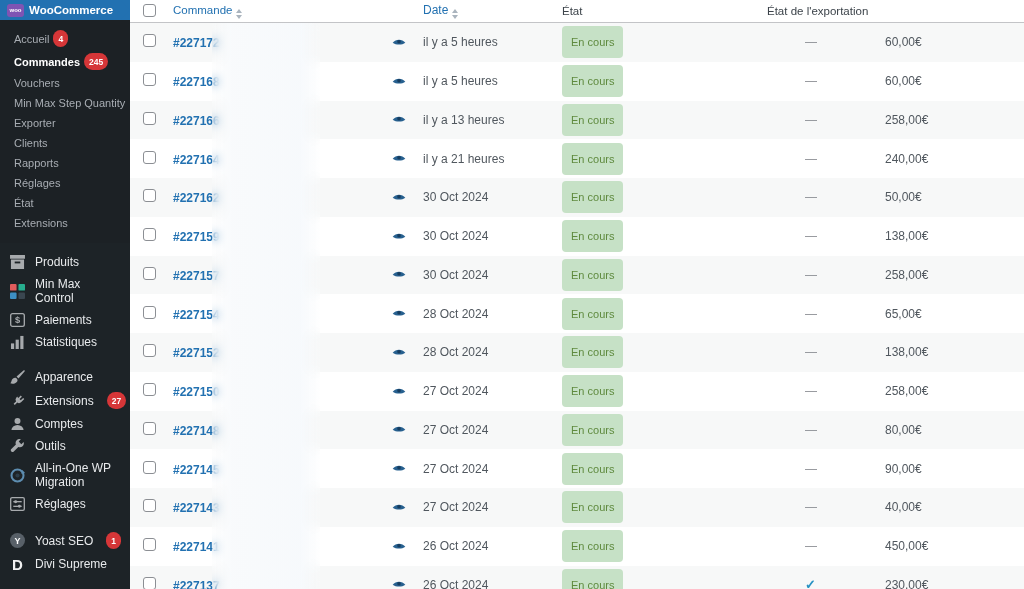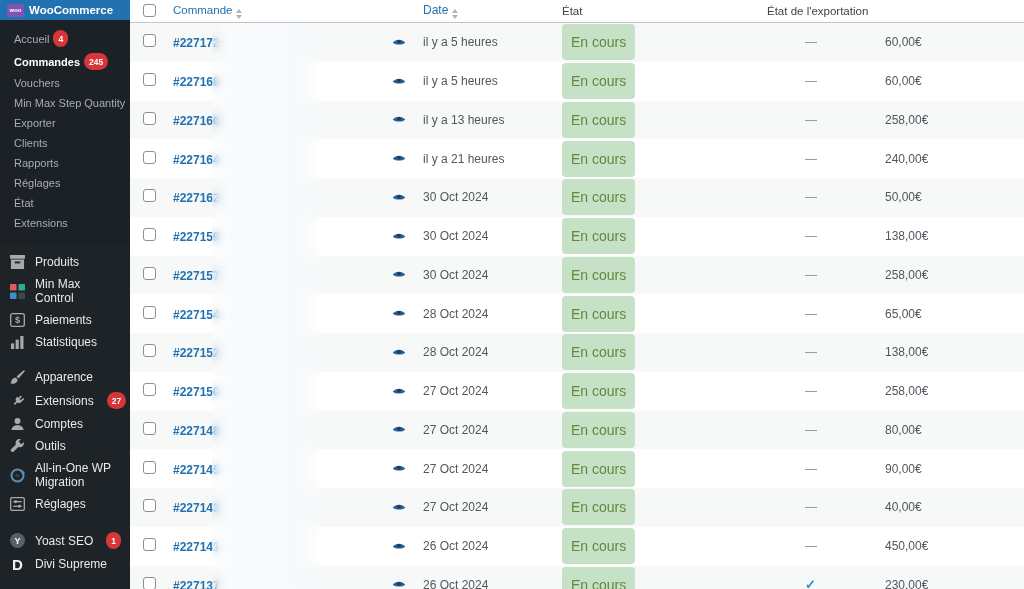--- a/index.html
+++ b/index.html
@@ -64,21 +64,21 @@
   .row:nth-child(odd) { background:#f7f8f8; }
   .c-check { padding-left:13px; }
   .checkbox { display:inline-block; width:13px; height:13px; background:#fff;
               border:1px solid #8c8f94; border-radius:3px; cursor:pointer; }
   .order-link { color:#2271b1; font-size:12px; font-weight:bold;
                 text-decoration:none; cursor:pointer; }
   .c-eye { display:flex; justify-content:center; cursor:pointer; }
   .c-date { font-size:12px; color:#50575e; padding-left:8px; }
   .c-status { padding-left:2px; }
   .badge-status { display:inline-block; background:#c6e1c6; color:#5f8a3e;
-                  font-size:14px; padding:10px 9px; border-radius:4px; }
+                  font-size:11px; padding:10px 9px; border-radius:4px; }
   .c-export { padding-left:38px; font-size:12px; color:#8c8f94; }
   .c-export .export-check { color:#2792c3; font-size:13px; font-weight:bold; }
   .c-total { padding-right:10px; font-size:12px; color:#50575e; }
 
   .redaction { position:absolute; left:82px; top:0; width:108px; height:100%;
                z-index:2; pointer-events:none;
                background:linear-gradient(90deg, rgba(250,251,252,0.15),
                  rgba(248,250,252,0.92) 18%, rgba(246,249,252,0.92) 82%,
                  rgba(250,251,252,0.15));
                backdrop-filter:blur(5px); -webkit-backdrop-filter:blur(5px); }

